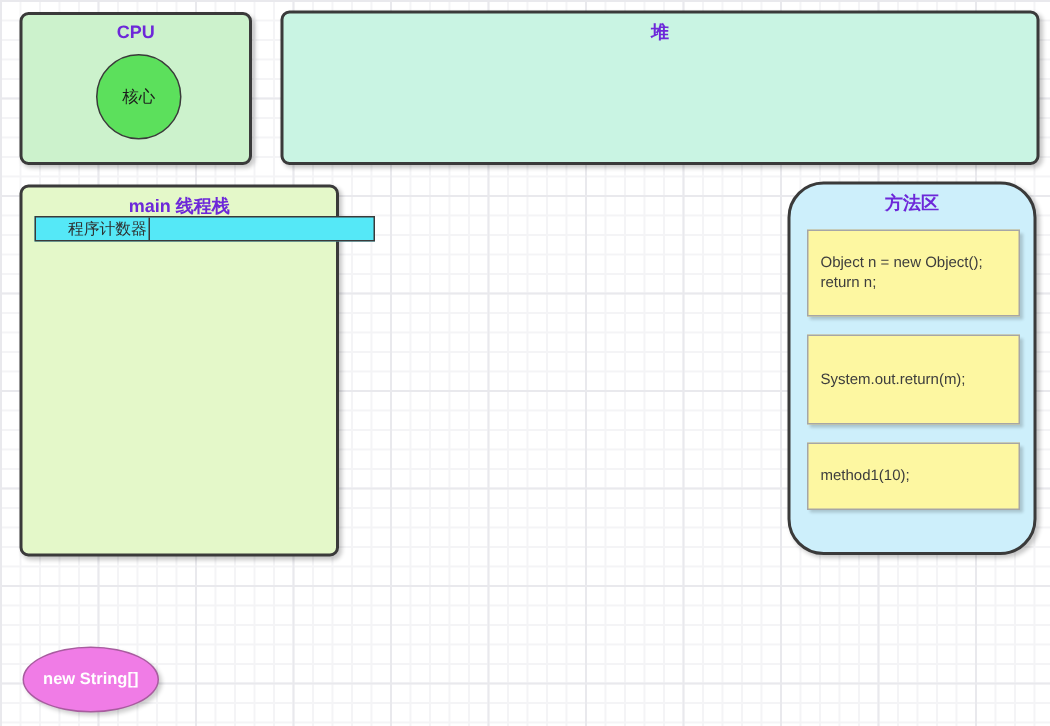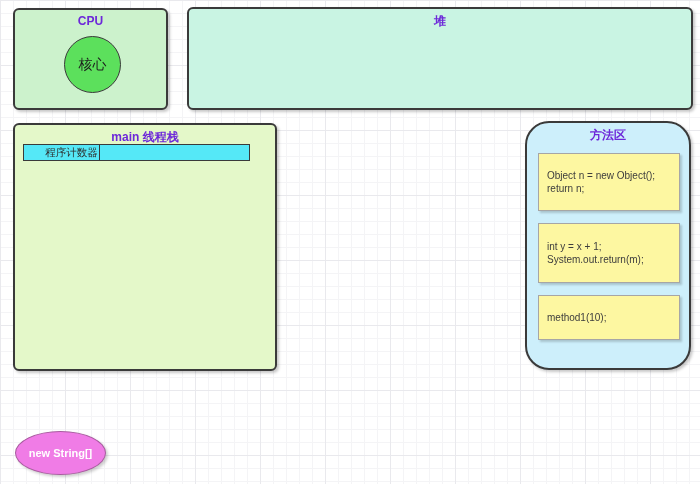--- a/index.html
+++ b/index.html
@@ -32,24 +32,24 @@
     font-size:12px;font-weight:bold;color:#6d28d9;
     pointer-events:none;
   }
   .cpu{left:13px;top:8px;width:155px;height:102px;background:#ccf2cc;}
   .core-circle{
     position:absolute;left:49px;top:26px;width:55px;height:55px;
     border-radius:50%;
     background:#5ce05c;
     border:1px solid #3a3a3a;
     display:flex;align-items:center;justify-content:center;
-    font-size:14px;color:#1c1c1c;
+    font-size:11px;color:#1c1c1c;
   }
   .heap{left:187px;top:7px;width:506px;height:103px;background:#c9f4e3;}
-  .main-stack{left:13px;top:123px;width:264px;height:248px;background:#e4f8c9;}
+  .main-stack{left:13px;top:123px;width:213px;height:248px;background:#e4f8c9;}
   .pc-bar{
     position:absolute;left:8px;top:19px;width:227px;height:17px;
     box-sizing:border-box;
     background:#55e8f7;
     border:1px solid #3a3a3a;
     display:flex;
   }
   .pc-label{
     width:76px;
     box-sizing:border-box;
@@ -117,21 +117,20 @@
 
   <div class="box method-area">
     <div class="box-title">方法区</div>
 
     <div class="frame frame1">
       <div class="code-line">Object n = new Object();</div>
       <div class="code-line">return n;</div>
     </div>
 
     <div class="frame frame2">
-      <div class="code-line">int y = x + 1;</div>
       <div class="code-line">System.out.return(m);</div>
     </div>
 
     <div class="frame frame3">
       <div class="code-line">method1(10);</div>
     </div>
   </div>
 
   <div class="string-ellipse">
     <span>new String[]</span>

